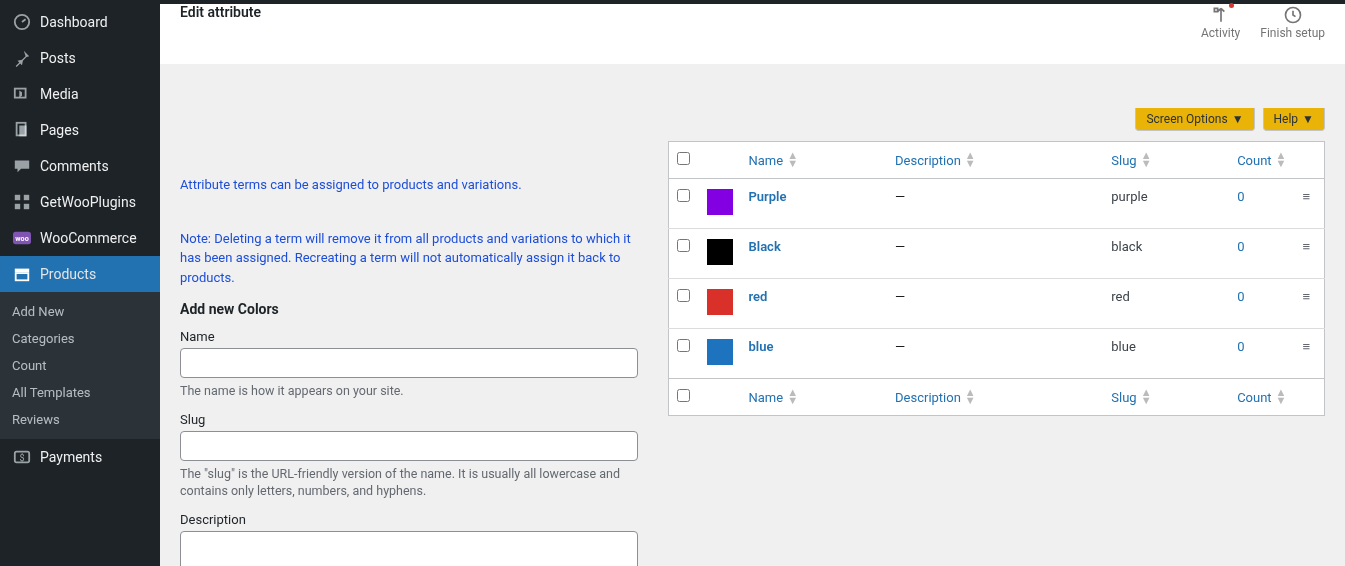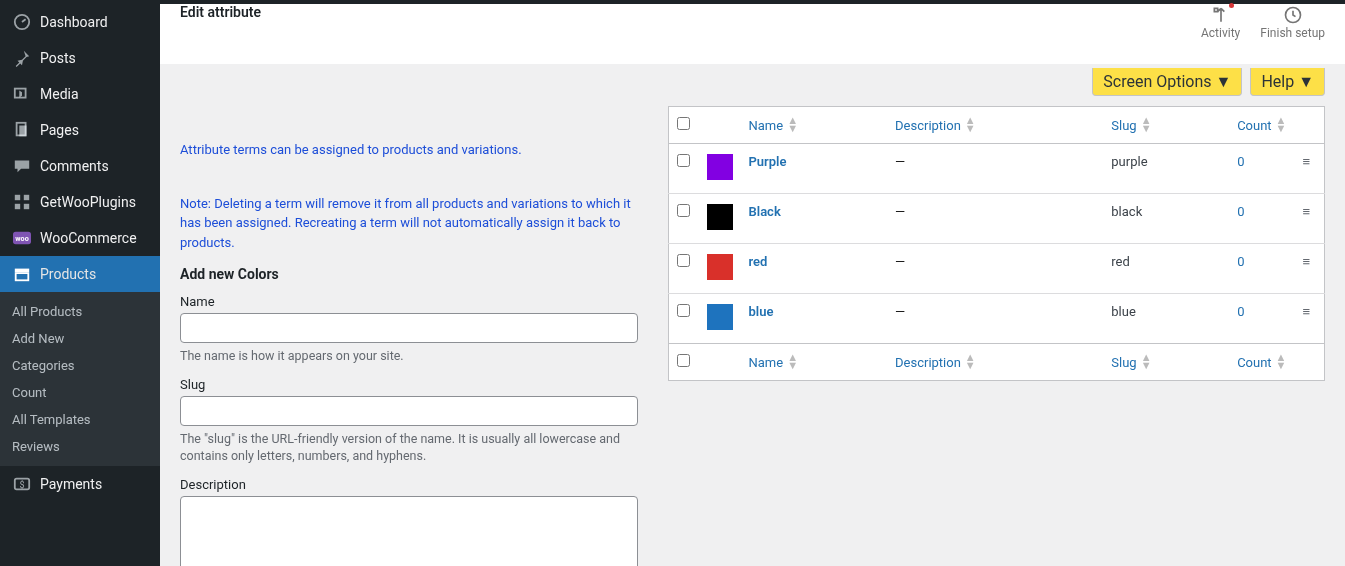--- a/index.html
+++ b/index.html
@@ -19,21 +19,21 @@
 
 .main { flex: 1; display: flex; flex-direction: column; }
 .topbar { background: #fff; display: flex; align-items: flex-start; padding: 0 20px; height: 60px; }
 .topbar-title { font-size: 14px; font-weight: 600; color: #1d2327; }
 .topbar-spacer { flex: 1; }
 .topbar-btn { display: flex; flex-direction: column; align-items: center; margin-left: 20px; cursor: pointer; color: #757575; font-size: 12px; }
 .topbar-icon { font-size: 20px; height: 22px; position: relative; display: flex; align-items: center; justify-content: center; }
 .activity-dot { position: absolute; top: -1px; right: -3px; width: 5px; height: 5px; background: #d63638; border-radius: 50%; }
 
 .tabs-row { display: flex; justify-content: flex-end; padding: 4px 20px 0 20px; gap: 8px; }
-.screen-tab { background: #fde047; border: 1px solid #c3c4c7; border-top: none; padding: 4px 10px; font-size: 16px; color: #2c3338; cursor: pointer; display: flex; align-items: center; gap: 4px; border-radius: 0 0 4px 4px; }
+.screen-tab { background: #eab308; border: 1px solid #c3c4c7; border-top: none; padding: 4px 10px; font-size: 12px; color: #2c3338; cursor: pointer; display: flex; align-items: center; gap: 4px; border-radius: 0 0 4px 4px; margin-top: 40px; }
 
 .content { padding: 10px 20px 20px 20px; display: flex; gap: 30px; }
 .leftcol { flex: 0 0 40%; }
 .rightcol { flex: 1; }
 
 h1 { font-size: 23px; font-weight: 400; color: #1d2327; margin: 10px 0 20px; }
 h2 { font-size: 14px; font-weight: 700; color: #1d2327; margin: 14px 0 10px; }
 .desc, .note { font-size: 13px; color: #1d4ed8; margin-bottom: 12px; line-height: 1.5; margin-top: 34px; }
 .form-label { display: block; margin: 12px 0 4px; font-size: 13px; color: #1d2327; }
 .form-input { width: 100%; padding: 4px 8px; border: 1px solid #8c8f94; border-radius: 4px; font-size: 14px; background: #fff; height: 30px; }
@@ -129,21 +129,20 @@
         <div class="menu-item active">
           <span class="menu-icon">
             <svg width="18" height="18" viewBox="0 0 20 20" fill="currentColor">
               <rect x="2" y="4" width="16" height="4"></rect>
               <rect x="3" y="9" width="14" height="8" fill="none" stroke="currentColor" stroke-width="2"></rect>
             </svg>
           </span>
           <span>Products</span>
         </div>
         <div class="submenu">
-          <div class="submenu-item">All Products</div>
           <div class="submenu-item">Add New</div>
           <div class="submenu-item">Categories</div>
           <div class="submenu-item">Count</div>
           <div class="submenu-item">All Templates</div>
           <div class="submenu-item">Reviews</div>
         </div>
         <div class="menu-item">
           <span class="menu-icon">
             <svg width="18" height="18" viewBox="0 0 20 20" fill="none" stroke="currentColor" stroke-width="2">
               <rect x="2" y="4" width="16" height="12" rx="2"></rect>

